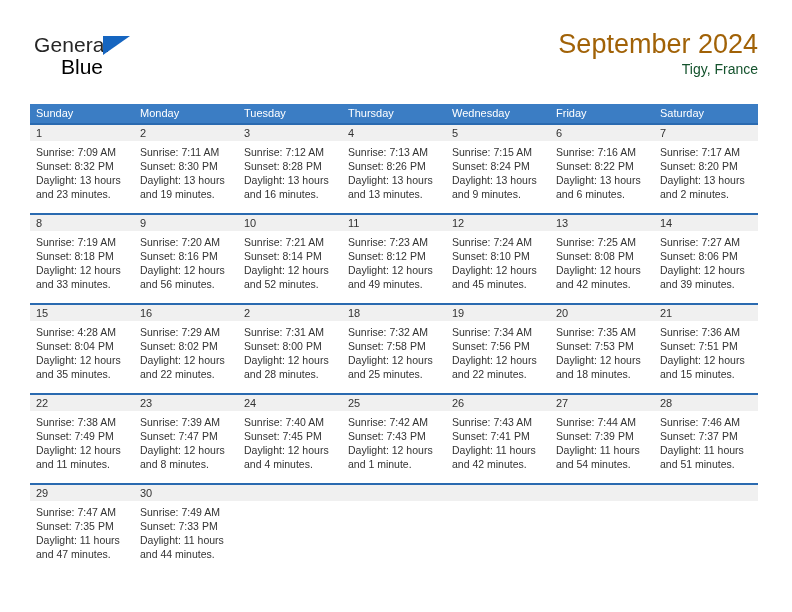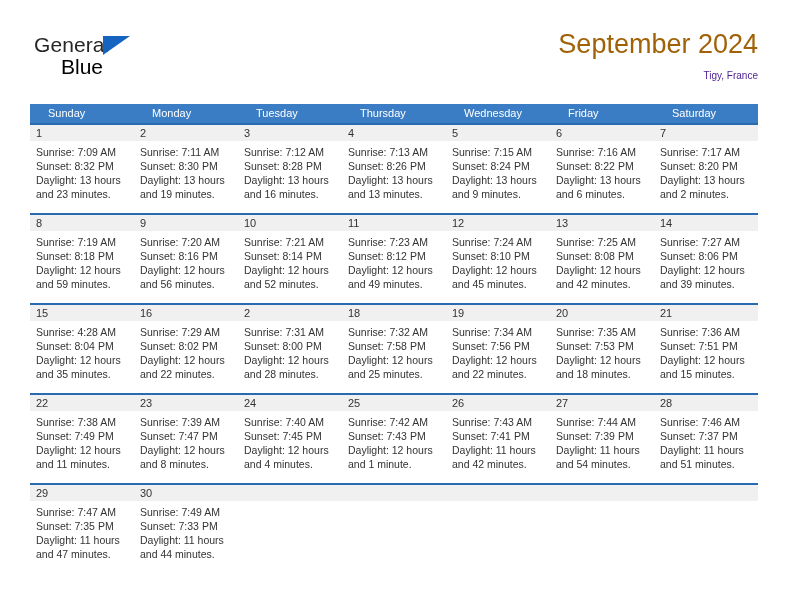--- a/index.html
+++ b/index.html
@@ -69,24 +69,23 @@
     top: 28px;
     text-align: right;
   }
   .cal-title {
     font-size: 27px;
     color: #a16207;
     line-height: 32px;
     white-space: nowrap;
   }
   .cal-subtitle {
-    font-size: 10px;
-    color: #4c1d95;
+    font-size: 14px;
+    color: #14532d;
     line-height: 18px;
-    margin-top: 7px;
     white-space: nowrap;
   }
 
   
   .calendar {
     position: absolute;
     left: 30px;
     top: 104px;
     width: 728px;
   }
@@ -98,21 +97,20 @@
   .weekday {
     flex: 1 1 0;
     box-sizing: border-box;
     height: 19px;
     line-height: 19px;
     padding-left: 6px;
     color: #ffffff;
     font-size: 11px;
     overflow: hidden;
     white-space: nowrap;
-    margin-left: 12px;
   }
   .week-row {
     display: flex;
     width: 728px;
     margin-top: 1px;
   }
   .week-row.first { margin-top: 0; }
   .day-cell {
     flex: 1 1 0;
     box-sizing: border-box;
@@ -236,21 +234,21 @@
             </div>
           </div>
         </div>
         <div class="week-row">
           <div class="day-cell">
             <div class="day-number-band">8</div>
             <div class="day-info">
               <div>Sunrise: 7:19 AM</div>
               <div>Sunset: 8:18 PM</div>
               <div>Daylight: 12 hours</div>
-              <div>and 59 minutes.</div>
+              <div>and 33 minutes.</div>
             </div>
           </div>
           <div class="day-cell">
             <div class="day-number-band">9</div>
             <div class="day-info">
               <div>Sunrise: 7:20 AM</div>
               <div>Sunset: 8:16 PM</div>
               <div>Daylight: 12 hours</div>
               <div>and 56 minutes.</div>
             </div>

